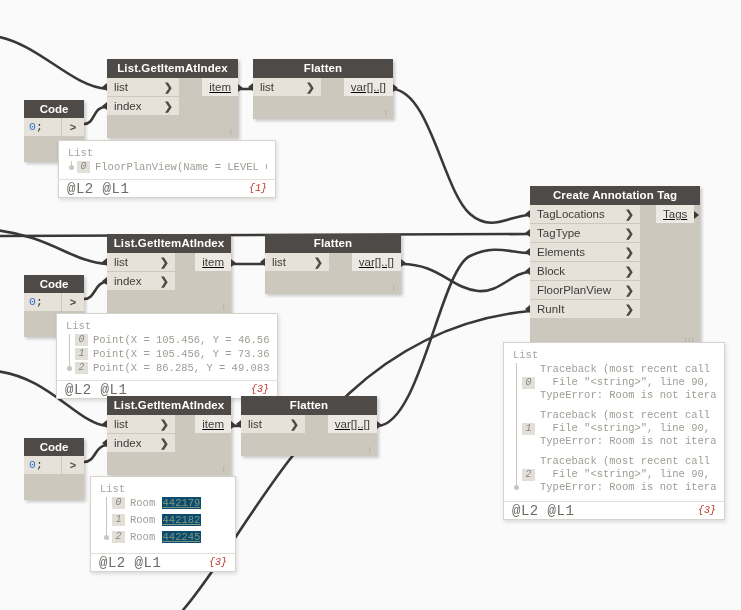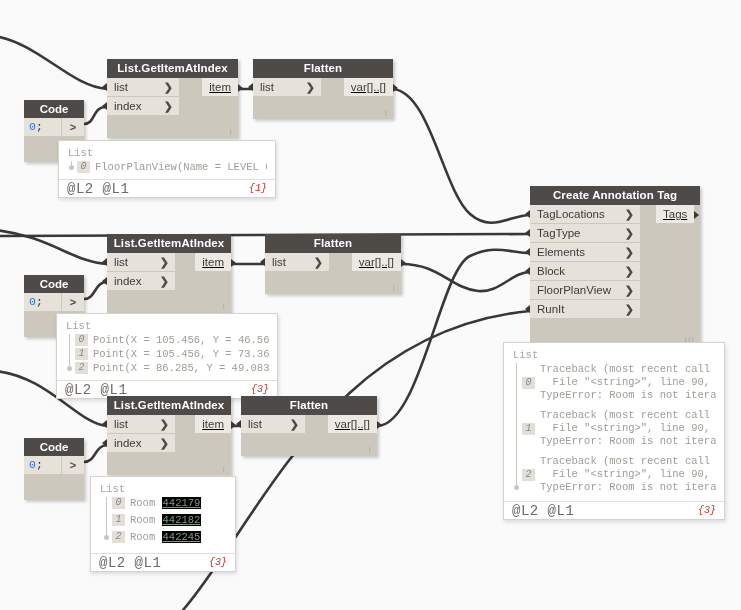--- a/index.html
+++ b/index.html
@@ -81,21 +81,21 @@
     border-radius:50%;background:#c9c6c0;
   }
   .bub .row{display:flex;align-items:flex-start;font-size:10.5px;line-height:13px;
             color:#a09c95;margin-bottom:1px;white-space:nowrap;}
   .bub .idx{
     background:#e2dfd9;color:#8a8780;min-width:13px;text-align:center;
     font-style:italic;font-size:10px;line-height:12px;margin-right:5px;
     flex:0 0 auto;
   }
   .bub .val{color:#a09c95;overflow:hidden;}
-  .bub .val .grn{background:#000000;color:#7d9a7d;text-decoration:underline;padding:0 1px;}
+  .bub .val .grn{background:#0c4a6e;color:#7d9a7d;text-decoration:underline;padding:0 1px;}
   .bub .multi{display:flex;align-items:center;}
   .bub .multi .idx{align-self:center;}
   .bub .tb{white-space:pre;color:#a09c95;font-size:10.5px;line-height:13px;}
   .bub .foot{
     border-top:1px solid #e2dfd9;height:17px;display:flex;align-items:center;
     justify-content:space-between;padding:0 8px 0 8px;
   }
   .bub .lacing{font-size:14px;color:#6d6a66;font-weight:normal;letter-spacing:.5px;}
   .bub .count{font-size:10px;color:#c0392b;font-style:italic;}
 </style>

